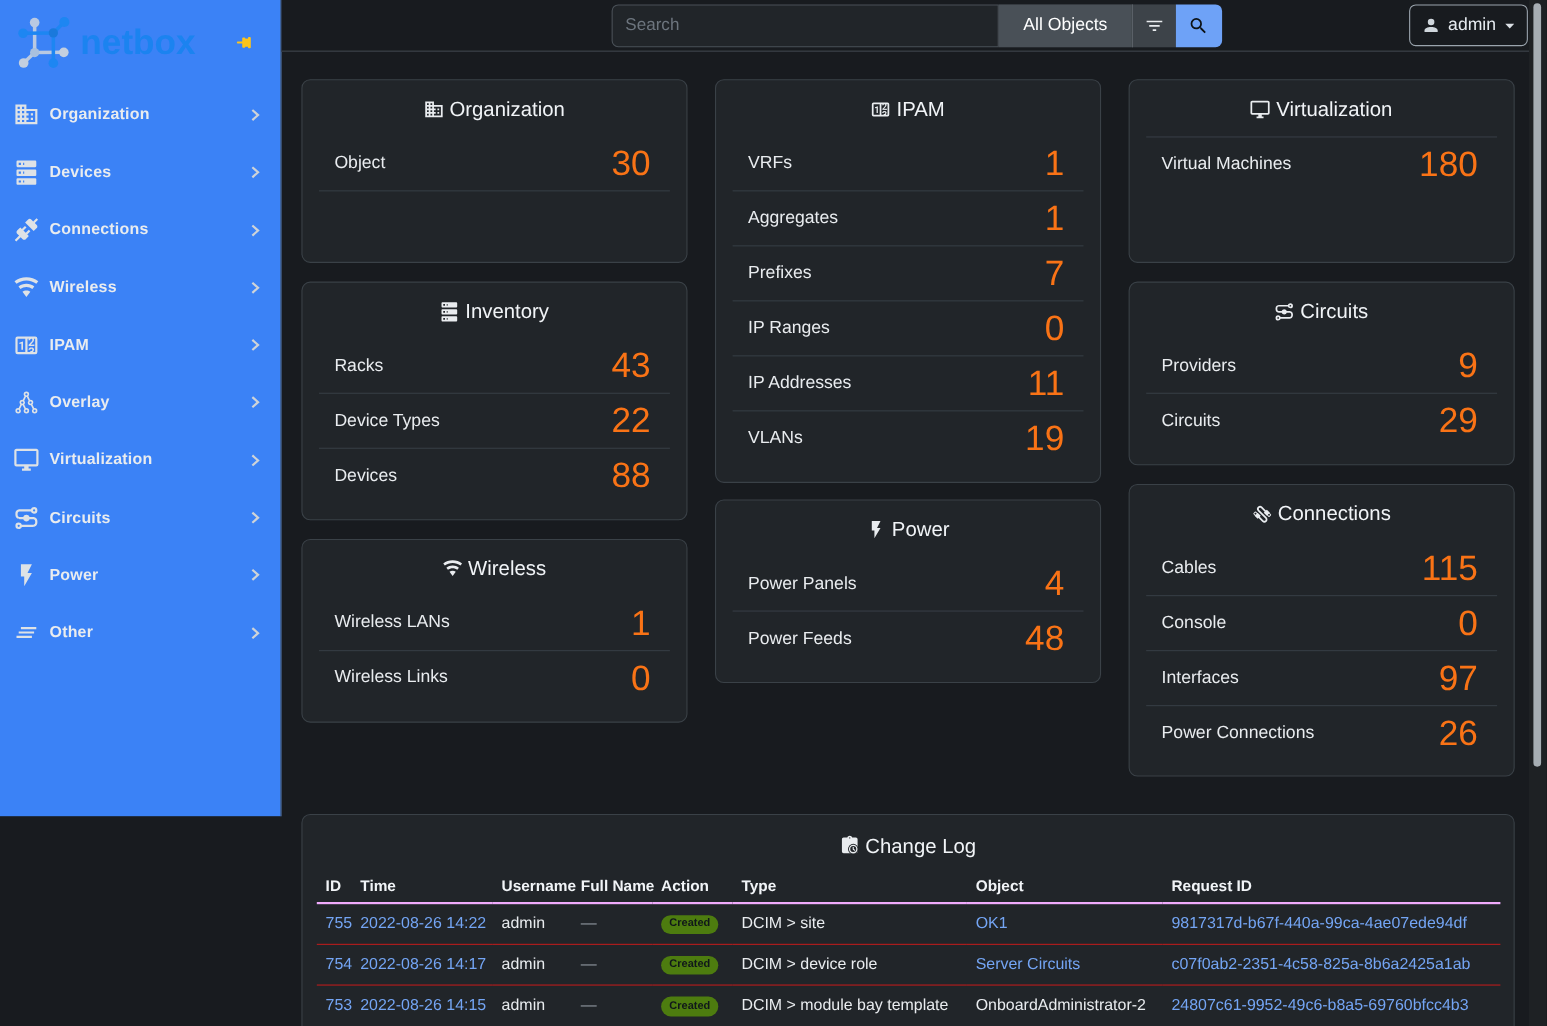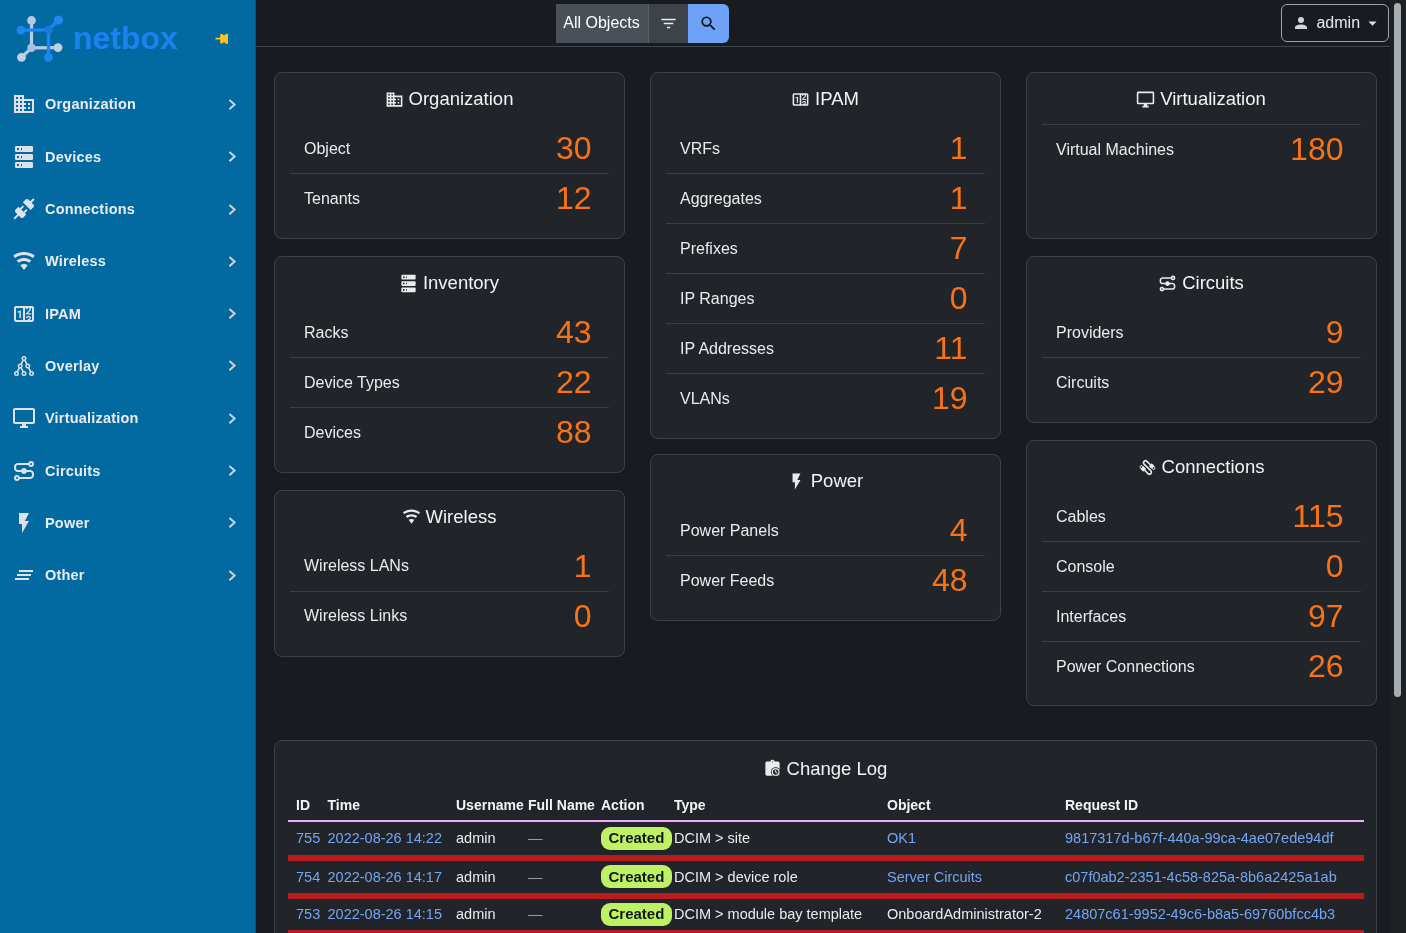--- a/index.html
+++ b/index.html
@@ -1,36 +1,36 @@
 <!DOCTYPE html>
 <html><head><meta charset="utf-8"><style>
 *{box-sizing:border-box;margin:0;padding:0}
 html,body{width:1406px;height:933px;overflow:hidden;background:#181b1f;font-family:"Liberation Sans",sans-serif}
-.side{position:absolute;left:0;top:0;width:256px;height:933px;background:#0369a1;border-right:1px solid #40464d}
+.side{position:absolute;left:0;top:0;width:256px;height:742px;background:#3b82f6;border-right:1px solid #40464d}
 .top{position:absolute;left:256px;top:0;width:1150px;height:47px;background:#181b1f;border-bottom:1px solid #40464d}
 .nav{position:absolute;left:0;width:256px;height:44px;display:flex;align-items:center;color:#e9ecef}
 .nav > svg{margin-left:12px;flex:none}
 .nav .ch svg{margin:0;display:block}
 .nav .t{margin-left:9px;font-size:14.5px;font-weight:bold;letter-spacing:.2px}
 .nav .ch{position:absolute;left:225px;top:50%;margin-top:-6.5px}
 .card{position:absolute;width:351px;background:#212529;border:1px solid #3a4147;border-radius:8px;overflow:hidden}
 .ct{margin-top:15px;height:21px;text-align:center;font-size:18.5px;color:#f1f4f7}
 .ct svg{vertical-align:-3.5px;margin-right:5px}
 .rows{margin-top:15px}
 .row{height:49px;display:flex;align-items:center;padding:0 32px 0 29.5px}
 .row .lb{font-size:16px;color:#e9ecef}
 .row .num{margin-left:auto;font-size:32px;color:#f97316}
 .hr{height:1px;background:#363d44;margin:0 15px}
 a{color:#74a5f4;text-decoration:none}
-.badge{display:inline-block;background:#bef264;color:#10171a;font-weight:bold;font-size:15px;padding:3.5px 7.5px;border-radius:9px;line-height:1.05}
+.badge{display:inline-block;background:#4d7c0f;color:#10171a;font-weight:bold;font-size:10px;padding:3.5px 7.5px;border-radius:9px;line-height:1.05}
 table{border-collapse:collapse;table-layout:fixed;font-size:14.5px;color:#e9ecef;white-space:nowrap}
 th{text-align:left;font-size:14px;color:#f1f4f7;padding:0 8px;height:30px;vertical-align:middle}
 td{padding:0 8px;height:37.5px;vertical-align:middle}
 thead tr{border-bottom:2px solid #f0abfc}
-tbody tr{border-bottom:6px solid #b91c1c}
+tbody tr{border-bottom:1px solid #b91c1c}
 </style></head>
 <body>
 <div class="side">
   <svg width="256" height="78" viewBox="0 0 256 78" style="position:absolute;left:0;top:0">
     <g stroke-width="3.2" stroke-linecap="round">
       <line x1="31.5" y1="20.5" x2="31.5" y2="47.8" stroke="#b9c9e2"></line>
       <line x1="31.5" y1="47.8" x2="58" y2="47.6" stroke="#b9c9e2"></line>
       <line x1="31.5" y1="47.8" x2="21.5" y2="57.3" stroke="#b9c9e2"></line>
       <line x1="21" y1="30.2" x2="48.5" y2="29.9" stroke="#1d86f2"></line>
       <line x1="48.5" y1="29.9" x2="48.5" y2="57.4" stroke="#1d86f2"></line>
@@ -158,21 +158,22 @@
       <span class="t">Other</span>
       <span class="ch">
         <svg width="13" height="13" viewBox="0 0 13 13" fill="none">
           <path d="M4.4 2 L9.6 6.6 L4.4 11.2" stroke="#ced3d8" stroke-width="2"></path>
         </svg>
       </span>
     </div>
 </div>
 <div class="top"></div>
 <div style="position:absolute;left:555.5px;top:4px;height:38.5px;display:flex">
-  <div style="width:92px;background:#495057;color:#fff;font-size:16px;line-height:38.5px;text-align:center">All Objects</div>
+  <div style="width:352.5px;background:#212529;border:1px solid #4a5158;border-radius:6px 0 0 6px;color:#6d757e;font-size:15.5px;line-height:36.5px;padding-left:12px">Search</div>
+  <div style="width:121px;background:#495057;color:#fff;font-size:16px;line-height:38.5px;text-align:center">All Objects</div>
   <div style="width:40px;background:#3d4349;border-left:1px solid #5a6067;display:flex;align-items:center;justify-content:center">
       <svg width="19" height="19" viewBox="0 0 24 24" fill="#e9ecef">
         <path d="M6,13H18V11H6M3,6V8H21V6M10,18H14V16H10V18Z"></path>
       </svg>
     </div>
   <div style="width:41.5px;background:#6ea2f7;border-radius:0 6px 6px 0;display:flex;align-items:center;justify-content:center">
       <svg width="19" height="19" viewBox="0 0 24 24" fill="#0c1216">
         <path d="M9.5,3A6.5,6.5 0 0,1 16,9.5C16,11.11 15.41,12.59 14.44,13.73L14.71,14H15.5L20.5,19L19,20.5L14,15.5V14.71L13.73,14.44C12.59,15.41 11.11,16 9.5,16A6.5,6.5 0 0,1 3,9.5A6.5,6.5 0 0,1 9.5,3M9.5,5C7,5 5,7 5,9.5C5,12 7,14 9.5,14C12,14 14,12 14,9.5C14,7 12,5 9.5,5Z"></path>
       </svg>
     </div>
@@ -189,24 +190,20 @@
 <div class="card" style="left:273.5px;top:72px;height:167px">
   <div class="ct"><svg width="19" height="19" viewBox="0 0 24 24" fill="#e9ecef">
         <path d="M18,15H16V17H18M18,11H16V13H18M20,19H12V17H14V15H12V13H14V11H12V9H20M10,7H8V5H10M10,11H8V9H10M10,15H8V13H10M10,19H8V17H10M6,7H4V5H6M6,11H4V9H6M6,15H4V13H6M6,19H4V17H6M12,7V3H2V21H22V7H12Z"></path>
       </svg>Organization</div>
   <div class="rows">
     <div class="row">
         <span class="lb">Object</span>
         <span class="num">30</span>
       </div>
       <div class="hr"></div>
-    <div class="row">
-        <span class="lb">Tenants</span>
-        <span class="num">12</span>
-      </div>
   </div>
 </div>
 <div class="card" style="left:273.5px;top:256px;height:217px">
   <div class="ct"><svg width="19" height="19" viewBox="0 0 24 24" fill="#e9ecef">
         <path d="M4,1H20A1,1 0 0,1 21,2V6A1,1 0 0,1 20,7H4A1,1 0 0,1 3,6V2A1,1 0 0,1 4,1M4,9H20A1,1 0 0,1 21,10V14A1,1 0 0,1 20,15H4A1,1 0 0,1 3,14V10A1,1 0 0,1 4,9M4,17H20A1,1 0 0,1 21,18V22A1,1 0 0,1 20,23H4A1,1 0 0,1 3,22V18A1,1 0 0,1 4,17M9,5H10V3H9V5M9,13H10V11H9V13M9,21H10V19H9V21M5,3V5H7V3H5M5,11V13H7V11H5M5,19V21H7V19H5Z"></path>
       </svg>Inventory</div>
   <div class="rows">
     <div class="row">
         <span class="lb">Racks</span>
         <span class="num">43</span>

